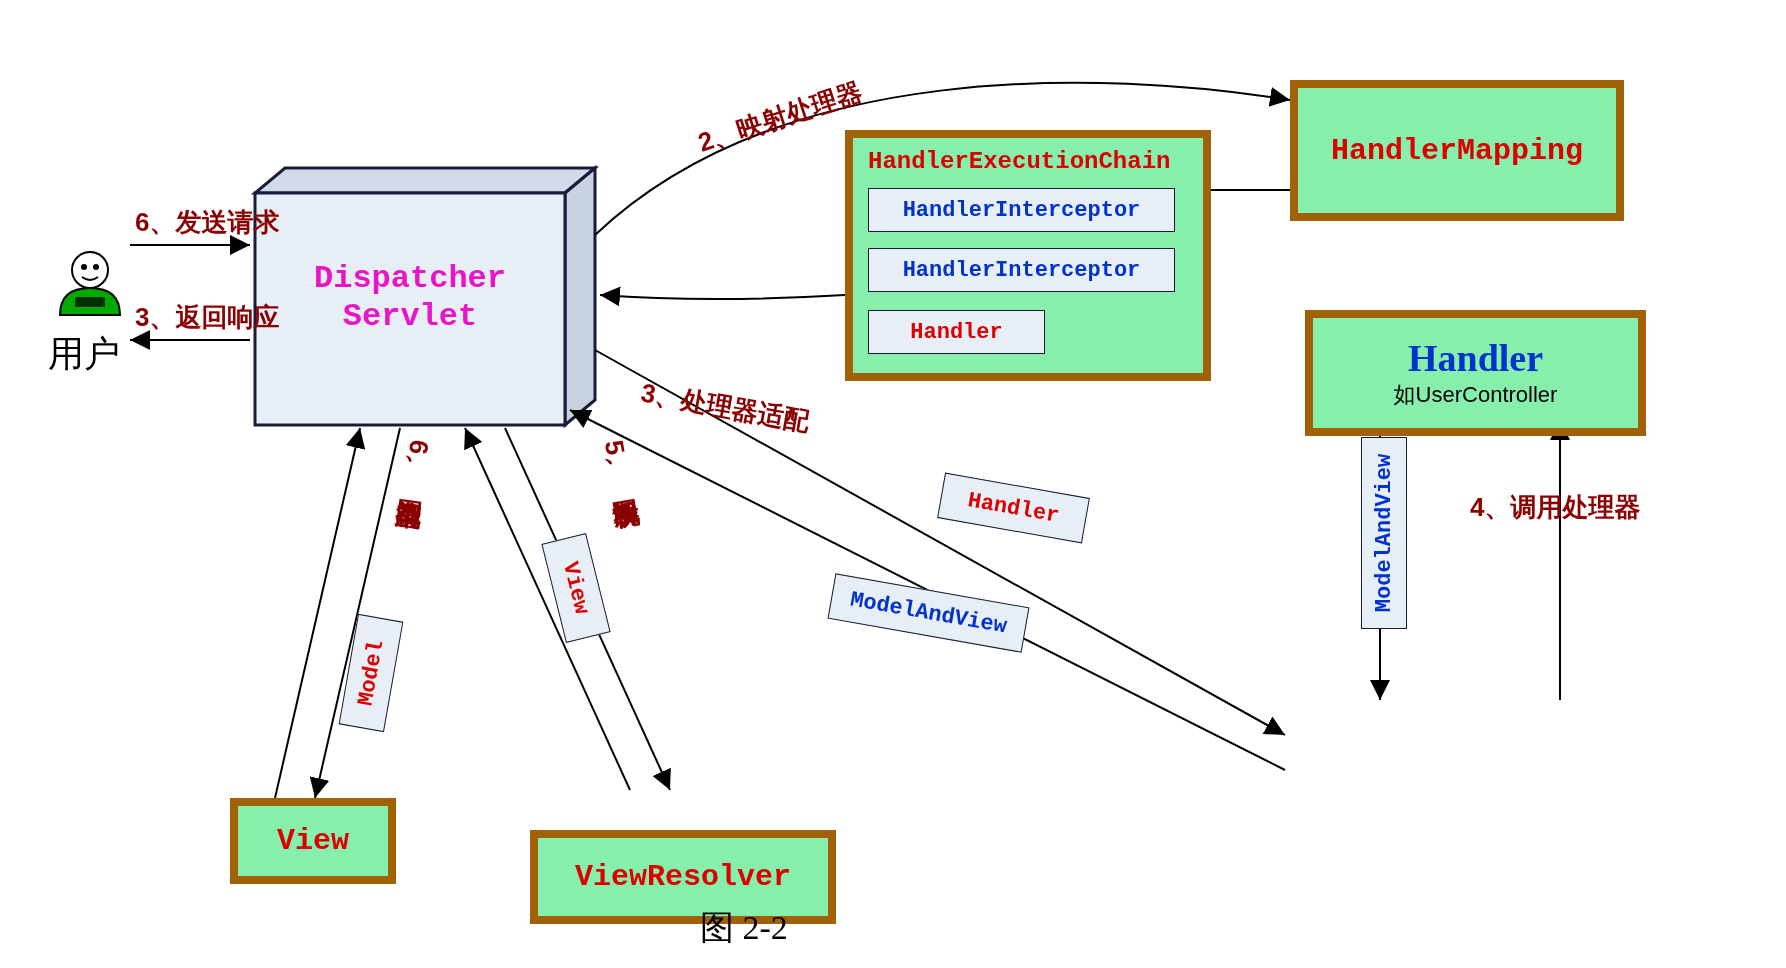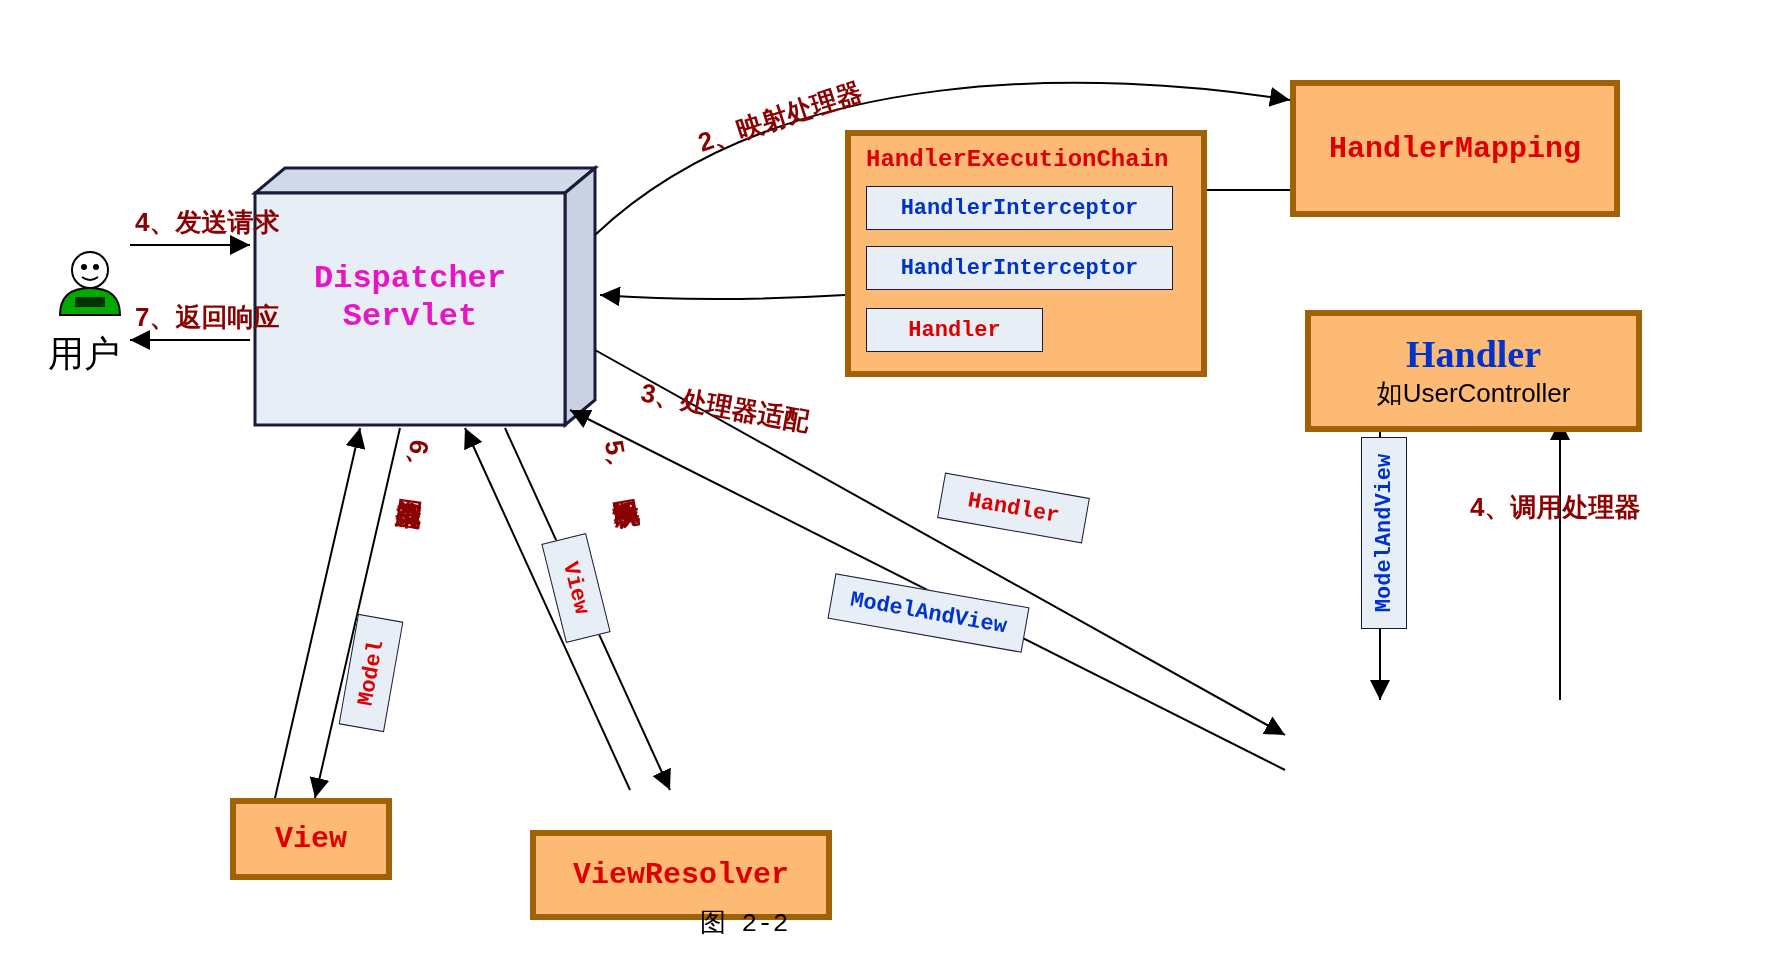--- a/index.html
+++ b/index.html
@@ -1,23 +1,23 @@
 <!DOCTYPE html>
 <html><head>
 <meta charset="utf-8">
 <style>
 body{margin:0;background:#fff;font-family:"Microsoft YaHei","PingFang SC",sans-serif}
 .stage{position:relative;width:1786px;height:968px;margin:0 auto}
 svg{position:absolute;top:0;left:0}
-.box{position:absolute;background:#fdba74;border:6px solid #a16207;display:flex;align-items:center;justify-content:center;text-align:center}
+.box{position:absolute;background:#86efac;border:8px solid #a16207;display:flex;align-items:center;justify-content:center;text-align:center}
 .box.red{color:#d00;font-weight:bold;font-family:"Courier New",monospace;font-size:30px}
 .small-box{position:absolute;background:#e8eef6;border:1.5px solid #1a1a3a;display:flex;align-items:center;justify-content:center;font-weight:bold;font-family:"Courier New",monospace}
 .txt{position:absolute;white-space:nowrap}
 .step{color:#8b0000;font-weight:bold;font-size:26px}
-.caption{position:absolute;font-size:26px;font-family:Liberation Mono, monospace}
+.caption{position:absolute;font-size:34px;font-family:Liberation Serif, serif}
 .vtxt{writing-mode:vertical-rl;text-orientation:mixed}
 </style>
 </head>
 <body>
 
 <div class="stage">
 
 <svg width="1786" height="968">
 <defs>
 <marker id="ah" markerWidth="12" markerHeight="12" refX="10" refY="5" orient="auto">
@@ -78,21 +78,21 @@
   <div class="small-box" style="left:15px;top:110px;width:305px;height:42px;color:#0033cc;font-size:22px">
         <span>HandlerInterceptor</span>
       </div>
   <div class="small-box" style="left:15px;top:172px;width:175px;height:42px;color:#d00;font-size:22px">
         <span>Handler</span>
       </div>
 </div>
 
 <div class="box" style="left:1305px;top:310px;width:325px;height:110px;flex-direction:column">
   <div style="color:#0033cc;font-weight:bold;font-size:38px;font-family:serif">Handler</div>
-  <div style="color:#000;font-size:26px">如UserController</div>
+  <div style="color:#000;font-size:22px">如UserController</div>
 </div>
 
 
 <div class="box red" style="left:530px;top:830px;width:290px;height:78px">
       <span>ViewResolver</span>
     </div>
 
 <div class="box red" style="left:230px;top:798px;width:150px;height:70px">
       <span>View</span>
     </div>
@@ -106,22 +106,22 @@
 <div class="small-box" style="left:525px;top:565px;width:100px;height:44px;color:#d00;font-size:22px;transform:rotate(76deg)">
       <span>View</span>
     </div>
 <div class="small-box" style="left:315px;top:650px;width:110px;height:44px;color:#d00;font-size:22px;transform:rotate(-80deg)">
       <span>Model</span>
     </div>
 <div class="small-box" style="left:1288px;top:510px;width:190px;height:44px;color:#0033cc;font-size:22px;transform:rotate(-90deg)">
       <span>ModelAndView</span>
     </div>
 
-<div class="txt step" style="left:135px;top:205px">4、发送请求</div>
-<div class="txt step" style="left:135px;top:300px">7、返回响应</div>
+<div class="txt step" style="left:135px;top:205px">6、发送请求</div>
+<div class="txt step" style="left:135px;top:300px">3、返回响应</div>
 <div class="txt step" style="left:695px;top:100px;transform:rotate(-18deg)">2、映射处理器</div>
 <div class="txt step" style="left:640px;top:390px;transform:rotate(10deg)">3、处理器适配</div>
 <div class="txt step" style="left:1470px;top:490px">4、调用处理器</div>
 <div class="txt step vtxt" style="left:600px;top:440px;transform:rotate(-10deg)">5、视图解析</div>
 <div class="txt step vtxt" style="left:400px;top:440px;transform:rotate(8deg)">6、视图渲染</div>
 
 <div class="caption" style="left:700px;top:905px">图 2-2</div>
 
 </div>
 

